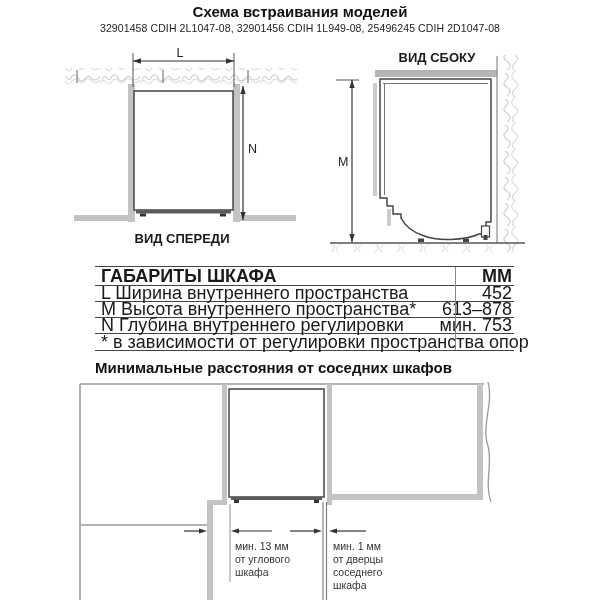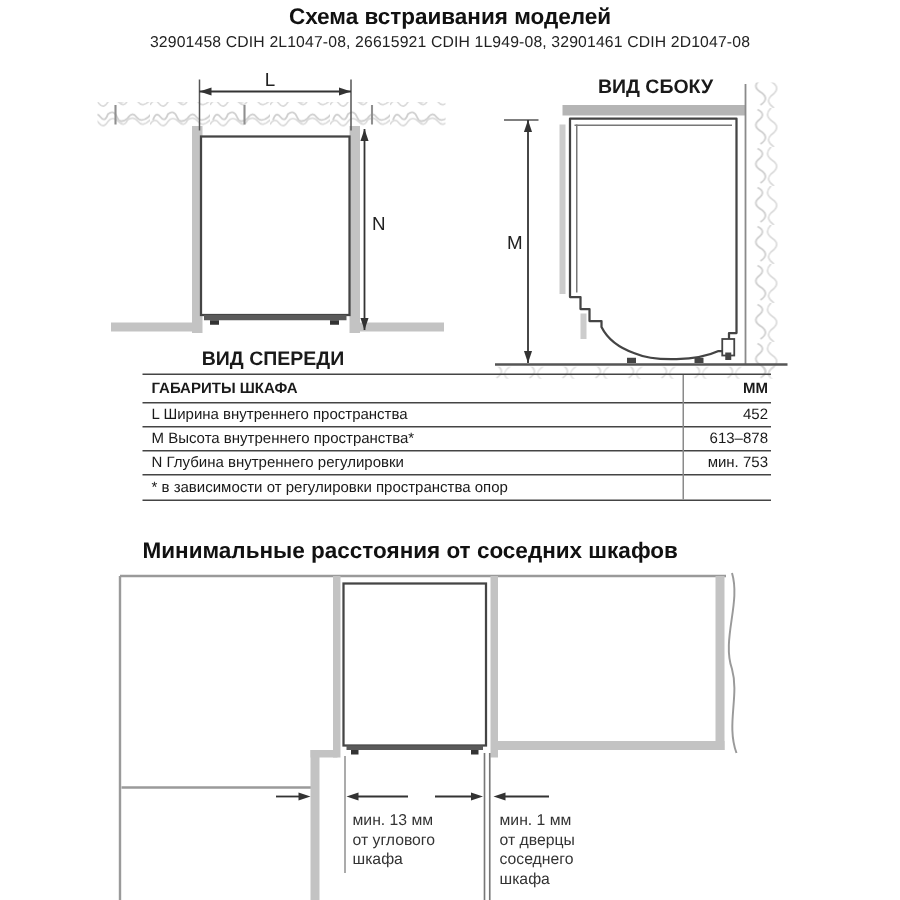--- a/index.html
+++ b/index.html
@@ -7,39 +7,39 @@
         font-family:"Liberation Sans",sans-serif;color:#1a1a1a;}
   .hdr{position:absolute;left:0;top:3px;width:600px;text-align:center;}
   .hdr .title{font-size:15px;font-weight:bold;color:#111;}
   .hdr .models{font-size:10.5px;color:#222;margin-top:2px;letter-spacing:0.1px;}
   svg{position:absolute;overflow:visible;}
   svg text{font-family:"Liberation Sans",sans-serif;fill:#222;}
   .cap{font-size:13px;font-weight:bold;fill:#1a1a1a;}
   .dim{font-size:12.5px;fill:#222;}
   .small{font-size:10.5px;fill:#333;}
   
-  .tbl{position:absolute;left:95px;top:249px;width:419px;font-size:10px;
+  .tbl{position:absolute;left:95px;top:266px;width:419px;font-size:18px;
        border-top:1px solid #444;border-bottom:1px solid #444;}
   .tbl .vdiv{position:absolute;left:360px;top:0;bottom:0;width:1px;background:#8a8a8a;}
   .trow{display:flex;justify-content:space-between;align-items:center;
         border-bottom:1px solid #444;height:15px;padding:0 2px 0 6px;}
   .trow.head{height:18px;font-weight:bold;}
   .trow.foot{height:16px;border-bottom:none;}
   .trow .lbl{white-space:nowrap;}
   .trow .val{white-space:nowrap;text-align:center;padding-left:8px;}
   .h2{position:absolute;left:95px;top:359px;font-size:15px;font-weight:bold;color:#111;}
 </style>
 </head>
 <body>
 
 <div id="page">
 
   <div class="hdr">
     <div class="title">Схема встраивания моделей</div>
-    <div class="models">32901458   CDIH 2L1047-08, 26615921   CDIH 1L949-08, 32901461   CDIH 2D1047-08</div>
+    <div class="models">32901458   CDIH 2L1047-08, 32901456   CDIH 1L949-08, 25496245   CDIH 2D1047-08</div>
   </div>
 
   <svg style="left:60px;top:46px" width="245" height="212" viewBox="0 0 245 212">
     <defs>
       <pattern id="sq1" width="40" height="13" patternUnits="userSpaceOnUse">
         <path d="M2,8 q2,-6 5,-2 t5,-2 q4,-3 6,2 t7,1 q3,-5 6,-1 t8,0 q3,-4 6,0" fill="none" stroke="#cfcfcf" stroke-width="1.2"></path>
         <path d="M0,11 q3,-5 6,-1 t6,-1 q3,-4 7,0 t6,-1 q4,-3 7,1 t8,-1 q3,-3 6,1" fill="none" stroke="#dadada" stroke-width="1.1"></path>
       </pattern>
     </defs>
 

